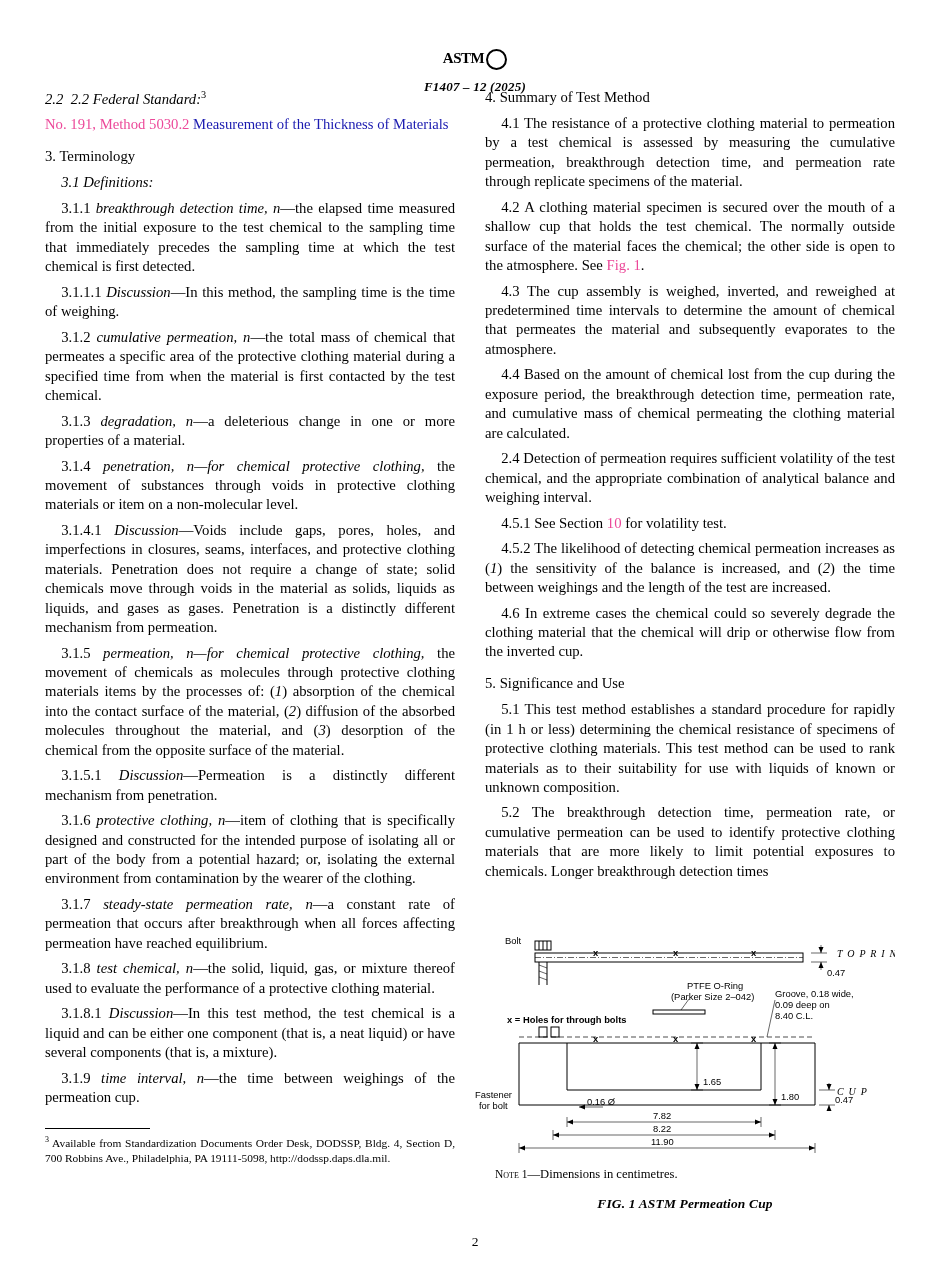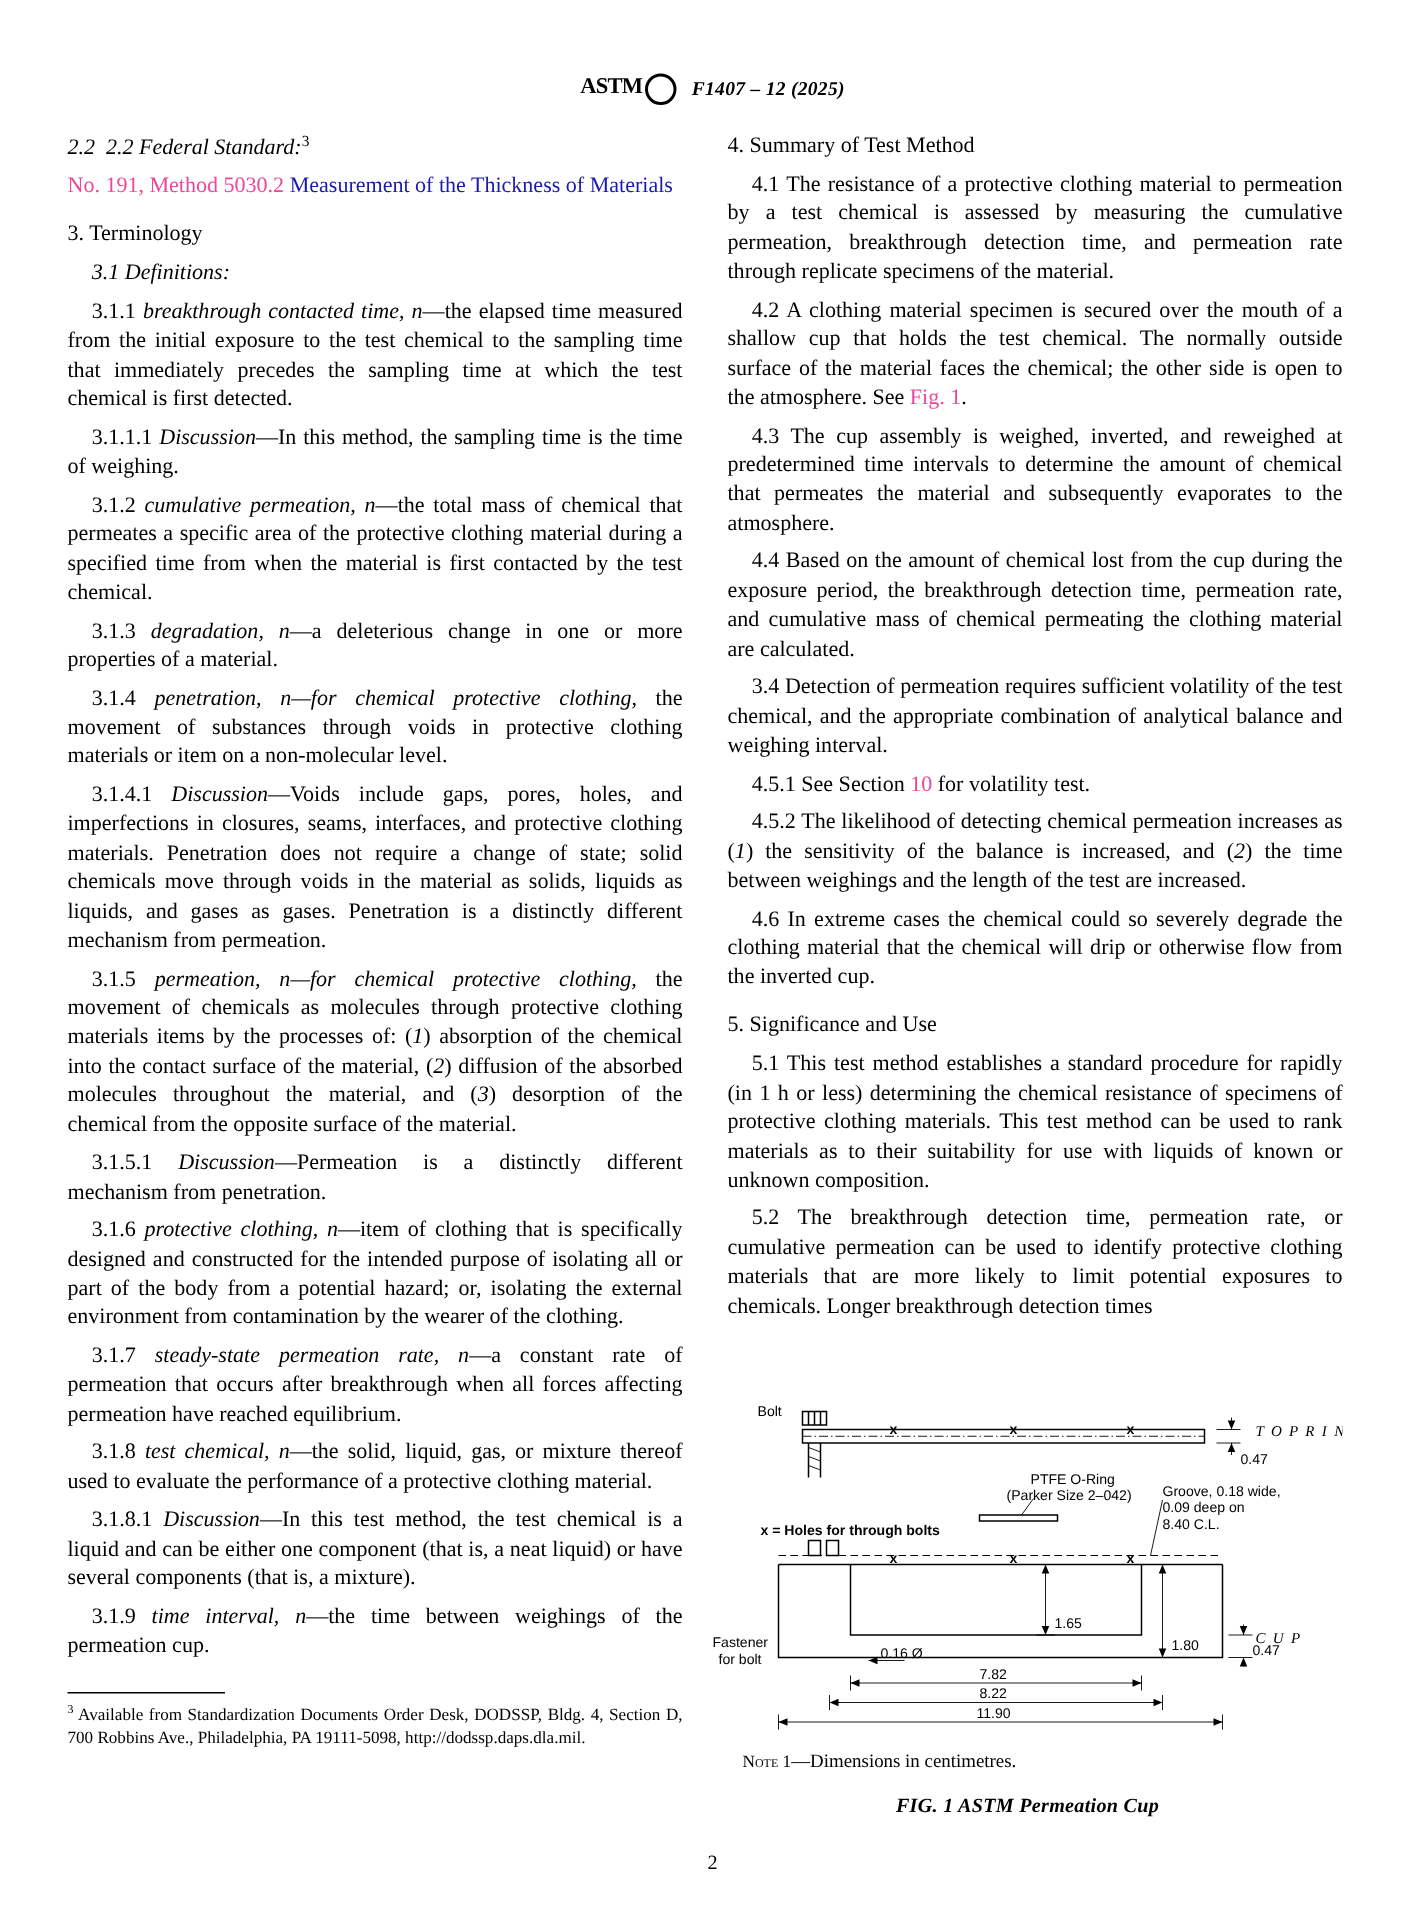--- a/index.html
+++ b/index.html
@@ -26,20 +26,21 @@
   .header {
     position: absolute;
     top: 48px;
     left: 0;
     width: 950px;
     text-align: center;
     display: flex;
     justify-content: center;
     align-items: center;
     gap: 10px;
+    flex-direction: column;
   }
   .astm-logo {
     display: inline-flex;
     align-items: center;
     gap: 2px;
     font-family: "Liberation Serif", serif;
     font-weight: bold;
     font-size: 15px;
     letter-spacing: -0.5px;
   }
@@ -164,21 +165,21 @@
       <span class="link">No. 191, Method 5030.2</span>
       <span class="blue">Measurement of the Thickness of Materials</span>
     </p>
 
     <p class="sect-head">3. Terminology</p>
 
     <p class="ind"><i>3.1 Definitions:</i></p>
 
     <p class="ind">
       <span>3.1.1</span>
-      <i>breakthrough contacted time, n</i><span>—the elapsed time measured from the initial exposure to the test chemical to the sampling time that immediately precedes the sampling time at which the test chemical is first detected.</span>
+      <i>breakthrough detection time, n</i><span>—the elapsed time measured from the initial exposure to the test chemical to the sampling time that immediately precedes the sampling time at which the test chemical is first detected.</span>
     </p>
 
     <p class="ind">
       <span>3.1.1.1</span>
       <i>Discussion</i><span>—In this method, the sampling time is the time of weighing.</span>
     </p>
 
     <p class="ind">
       <span>3.1.2</span>
       <i>cumulative permeation, n</i><span>—the total mass of chemical that permeates a specific area of the protective clothing material during a specified time from when the material is first contacted by the test chemical.</span>
@@ -246,21 +247,21 @@
     <p class="sect-head first">4. Summary of Test Method</p>
 
     <p class="ind">4.1 The resistance of a protective clothing material to permeation by a test chemical is assessed by measuring the cumulative permeation, breakthrough detection time, and permeation rate through replicate specimens of the material.</p>
 
     <p class="ind">
       <span>4.2 A clothing material specimen is secured over the mouth of a shallow cup that holds the test chemical. The normally outside surface of the material faces the chemical; the other side is open to the atmosphere. See </span><span class="link">Fig. 1</span><span>.</span>
     </p>
 
     <p class="ind">4.3 The cup assembly is weighed, inverted, and reweighed at predetermined time intervals to determine the amount of chemical that permeates the material and subsequently evaporates to the atmosphere.</p>
     <p class="ind">4.4 Based on the amount of chemical lost from the cup during the exposure period, the breakthrough detection time, permeation rate, and cumulative mass of chemical permeating the clothing material are calculated.</p>
-    <p class="ind">3.4 Detection of permeation requires sufficient volatility of the test chemical, and the appropriate combination of analytical balance and weighing interval.</p>
+    <p class="ind">2.4 Detection of permeation requires sufficient volatility of the test chemical, and the appropriate combination of analytical balance and weighing interval.</p>
 
     <p class="ind">
       <span>4.5.1 See Section </span><span class="link">10</span><span> for volatility test.</span>
     </p>
 
     <p class="ind">
       <span>4.5.2 The likelihood of detecting chemical permeation increases as (</span><i>1</i><span>) the sensitivity of the balance is increased, and (</span><i>2</i><span>) the time between weighings and the length of the test are increased.</span>
     </p>
 
     <p class="ind">4.6 In extreme cases the chemical could so severely degrade the clothing material that the chemical will drip or otherwise flow from the inverted cup.</p>

